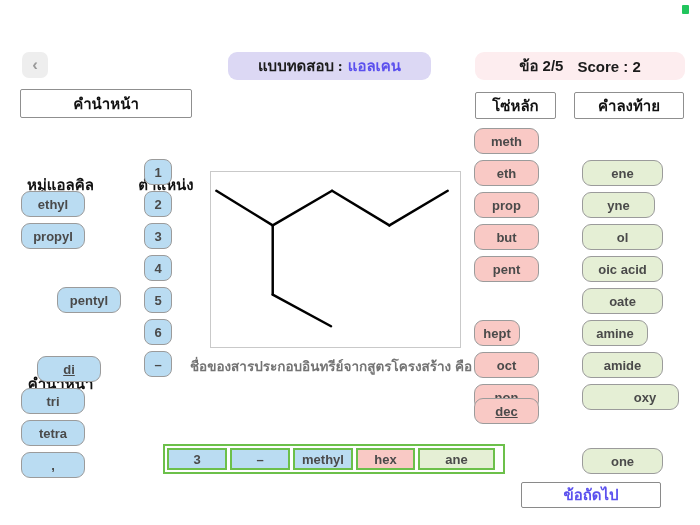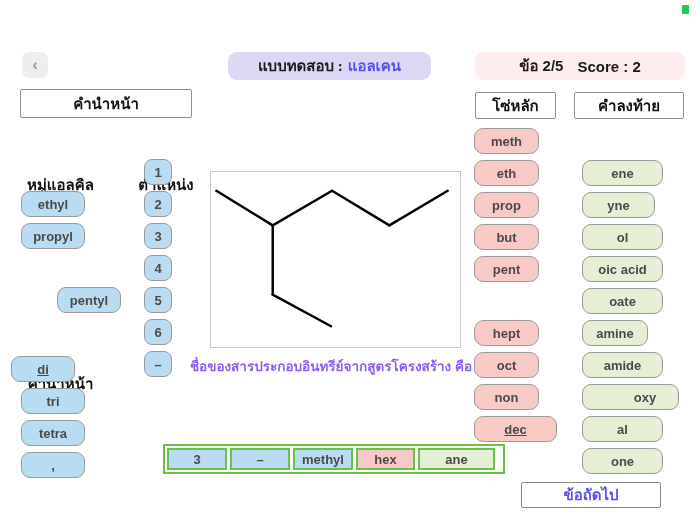--- a/index.html
+++ b/index.html
@@ -33,21 +33,21 @@
     font-size:13px;font-weight:700;color:var(--chip-text);cursor:pointer;padding:0;
     font-family:"Liberation Sans",sans-serif;
   }
   .blue{background:var(--chip-blue);}
   .pink{background:var(--chip-pink);}
   .green{background:var(--chip-green);}
   .pos{width:28px;border-radius:8px;}
   .structure-box{left:210px;top:171px;width:251px;height:177px;background:#fff;border:1px solid #c9c9c9;}
   .structure-box svg{display:block;width:100%;height:100%;}
   .structure-box line{stroke:#000;stroke-width:2.5;stroke-linecap:round;stroke-linejoin:round;}
-  .caption{left:175px;top:355px;width:312px;text-align:center;font-size:13.5px;font-weight:700;color:#8b5cf6;}
+  .caption{left:175px;top:355px;width:312px;text-align:center;font-size:13.5px;font-weight:700;color:#737373;}
   .answer-bar{
     left:163px;top:444px;width:342px;height:30px;border:2px solid var(--answer-border-green);
     display:flex;align-items:stretch;gap:3px;padding:2px;background:#fff;
   }
   .slot{
     border:2px solid var(--answer-border-green);display:flex;align-items:center;justify-content:center;
     font-size:13px;font-weight:700;color:var(--chip-text);box-sizing:border-box;cursor:pointer;
   }
   .next-btn{
     left:521px;top:482px;width:140px;height:26px;background:#fff;border:1.5px solid #8a8a8a;border-radius:2px;
@@ -94,21 +94,21 @@
   <button class="abs pill blue pos" style="left:144px;top:159px;">1</button>
   <button class="abs pill blue pos" style="left:144px;top:191px;">2</button>
   <button class="abs pill blue pos" style="left:144px;top:223px;">3</button>
   <button class="abs pill blue pos" style="left:144px;top:255px;">4</button>
   <button class="abs pill blue pos" style="left:144px;top:287px;">5</button>
   <button class="abs pill blue pos" style="left:144px;top:319px;">6</button>
   <button class="abs pill blue pos" style="left:144px;top:351px;">–</button>
 
   <div class="abs col-label" style="left:13px;top:332px;width:95px;">คำนำหน้า</div>
 
-  <button class="abs pill blue" style="left:11px;top:356px;width:64px;text-decoration:underline;">di</button>
+  <button class="abs pill blue" style="left:37px;top:356px;width:64px;text-decoration:underline;">di</button>
   <button class="abs pill blue" style="left:21px;top:388px;width:64px;">tri</button>
   <button class="abs pill blue" style="left:21px;top:420px;width:64px;">tetra</button>
   <button class="abs pill blue" style="left:21px;top:452px;width:64px;">,</button>
 
   <div class="abs structure-box">
     <svg viewBox="0 0 251 177">
         <line x1="5" y1="19" x2="62" y2="54"></line>
         <line x1="62" y1="54" x2="122" y2="19"></line>
         <line x1="122" y1="19" x2="180" y2="54"></line>
         <line x1="180" y1="54" x2="239" y2="19"></line>
@@ -116,34 +116,33 @@
         <line x1="62" y1="124" x2="121" y2="156"></line>
       </svg>
   </div>
   <div class="abs caption">ชื่อของสารประกอบอินทรีย์จากสูตรโครงสร้าง คือ</div>
 
   <button class="abs pill pink" style="left:474px;top:128px;width:65px;">meth</button>
   <button class="abs pill pink" style="left:474px;top:160px;width:65px;">eth</button>
   <button class="abs pill pink" style="left:474px;top:192px;width:65px;">prop</button>
   <button class="abs pill pink" style="left:474px;top:224px;width:65px;">but</button>
   <button class="abs pill pink" style="left:474px;top:256px;width:65px;">pent</button>
-  <button class="abs pill pink" style="left:474px;top:320px;width:65px;border-radius:10px;">hept</button>
+  <button class="abs pill pink" style="left:474px;top:320px;width:46px;">hept</button>
   <button class="abs pill pink" style="left:474px;top:352px;width:65px;">oct</button>
   <button class="abs pill pink" style="left:474px;top:384px;width:65px;">non</button>
-  <button class="abs pill pink" style="left:474px;top:416px;width:83px;text-decoration:underline;">dec</button>
+  <button class="abs pill pink" style="left:474px;top:398px;width:65px;text-decoration:underline;">dec</button>
 
   <button class="abs pill green" style="left:582px;top:160px;width:81px;">ene</button>
   <button class="abs pill green" style="left:582px;top:192px;width:73px;">yne</button>
   <button class="abs pill green" style="left:582px;top:224px;width:81px;">ol</button>
   <button class="abs pill green" style="left:582px;top:256px;width:81px;">oic acid</button>
   <button class="abs pill green" style="left:582px;top:288px;width:81px;">oate</button>
   <button class="abs pill green" style="left:582px;top:320px;width:66px;">amine</button>
   <button class="abs pill green" style="left:582px;top:352px;width:81px;">amide</button>
   <button class="abs pill green" style="left:582px;top:384px;width:97px;padding-left:29px;">oxy</button>
-  <button class="abs pill green" style="left:582px;top:416px;width:81px;">al</button>
   <button class="abs pill green" style="left:582px;top:448px;width:81px;">one</button>
 
   <div class="abs answer-bar">
     <div class="slot blue" style="width:60px;">3</div>
     <div class="slot blue" style="width:60px;">–</div>
     <div class="slot blue" style="width:60px;">methyl</div>
     <div class="slot pink" style="width:59px;">hex</div>
     <div class="slot green" style="width:77px;">ane</div>
   </div>
 

